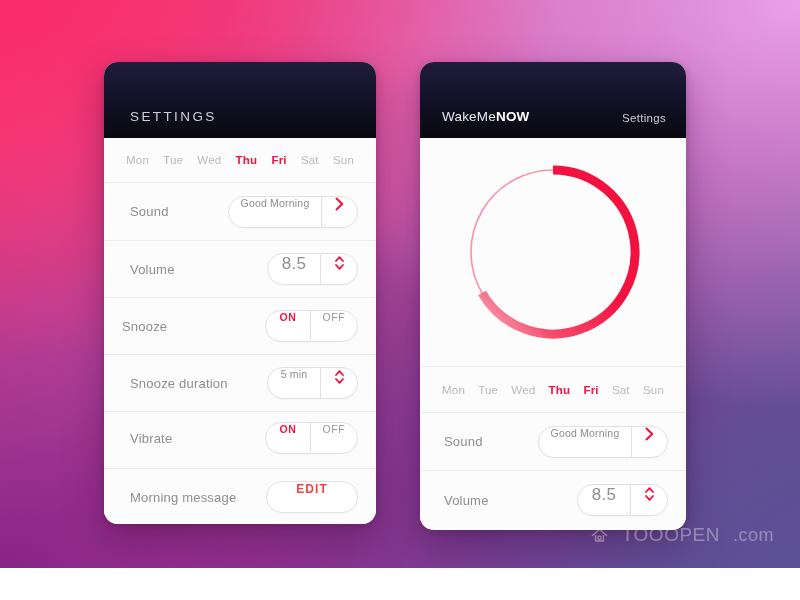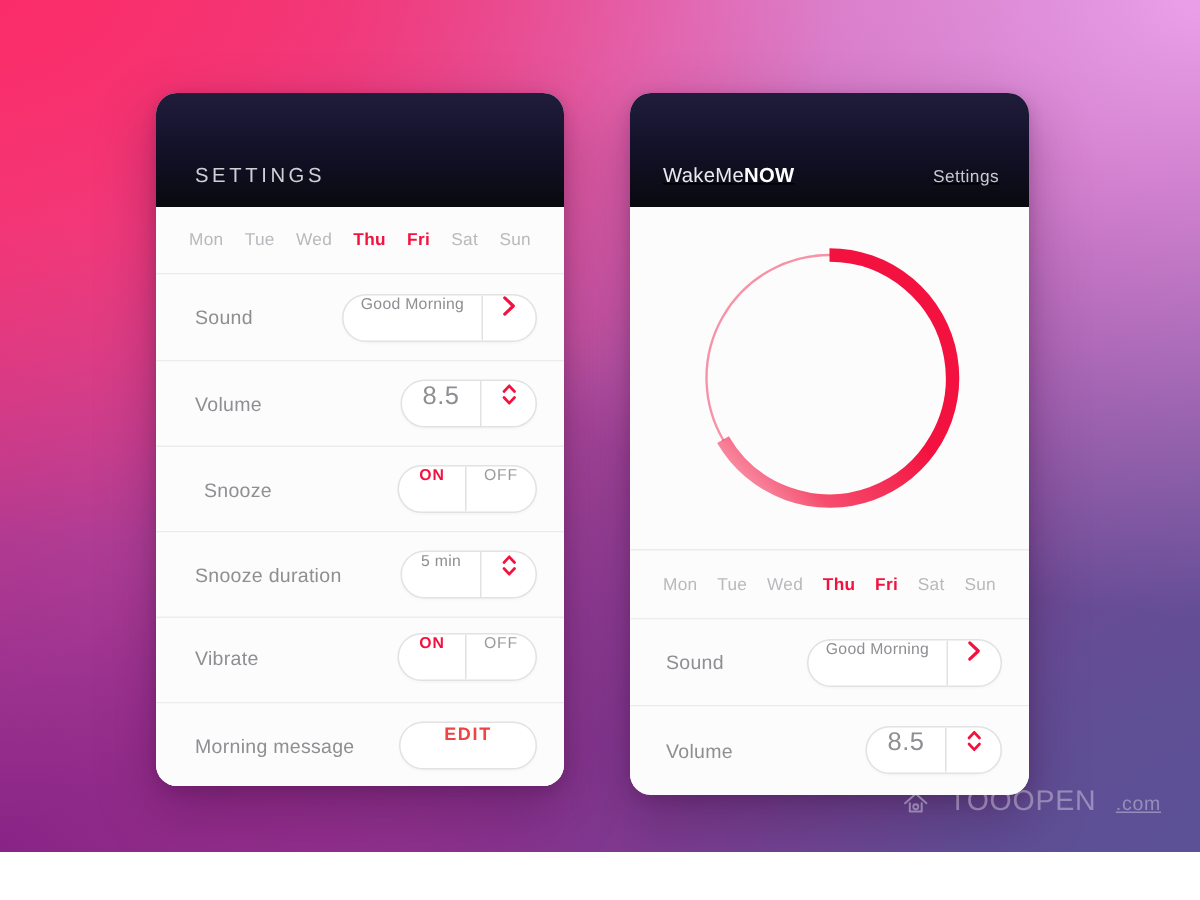--- a/index.html
+++ b/index.html
@@ -39,21 +39,21 @@
   .phone-right { left: 420px; top: 62px;  width: 266px; height: 468px; }
 
   .phone-header {
     background: linear-gradient(180deg, #201d3c 0%, #14122a 45%, #09090f 100%);
     width: 100%;
     box-sizing: border-box;
     display: flex;
     align-items: flex-end;
   }
   .header-left  { height: 76px; padding: 0 0 14px 26px; }
-  .header-right { height: 76px; padding: 0 20px 14px 22px; justify-content: space-between; align-items: flex-end; text-decoration: underline; }
+  .header-right { height: 76px; padding: 0 20px 14px 22px; justify-content: space-between; align-items: flex-end; }
 
   .title-settings {
     color: #cfcfd6;
     font-size: 13.5px;
     letter-spacing: 2.4px;
     font-weight: 400;
   }
   .brand {
     color: #e9e9ef;
     font-size: 13.5px;
@@ -176,21 +176,21 @@
     right: 26px;
     bottom: 22px;
     display: flex;
     align-items: center;
     gap: 13px;
     color: rgba(255,255,255,.35);
     font-size: 19px;
     letter-spacing: .5px;
     user-select: none;
   }
-  .watermark .wm-dotcom { font-size: 13px; text-decoration: underline; }
+  .watermark .wm-dotcom { font-size: 18px; }
 </style>
 </head>
 <body>
 
 <div class="stage">
 
   <div class="phone phone-left">
 
     <div class="phone-header header-left">
       <span class="title-settings">SETTINGS</span>
@@ -230,21 +230,21 @@
         <div class="pill-div"></div>
         <div class="pill-seg" style="width:36px;">
           <svg class="stepper-ic" width="13" height="18" viewBox="0 0 13 18">
             <path d="M3 7 L6.5 3.2 L10 7" fill="none" stroke="#f3123f" stroke-width="1.8" stroke-linecap="round" stroke-linejoin="round"></path>
             <path d="M3 11 L6.5 14.8 L10 11" fill="none" stroke="#f3123f" stroke-width="1.8" stroke-linecap="round" stroke-linejoin="round"></path>
           </svg>
         </div>
       </div>
     </div>
 
-    <div class="row" style="height:57px; padding:0 18px 0 32px;">
+    <div class="row" style="height:57px; padding:0 18px 0 18px;">
       <span class="row-label">Snooze</span>
       <div class="pill" style="height:30px;">
         <div class="pill-seg" style="width:44px;">
           <span class="seg-on">ON</span>
         </div>
         <div class="pill-div"></div>
         <div class="pill-seg" style="width:46px;">
           <span class="seg-off">OFF</span>
         </div>
       </div>

